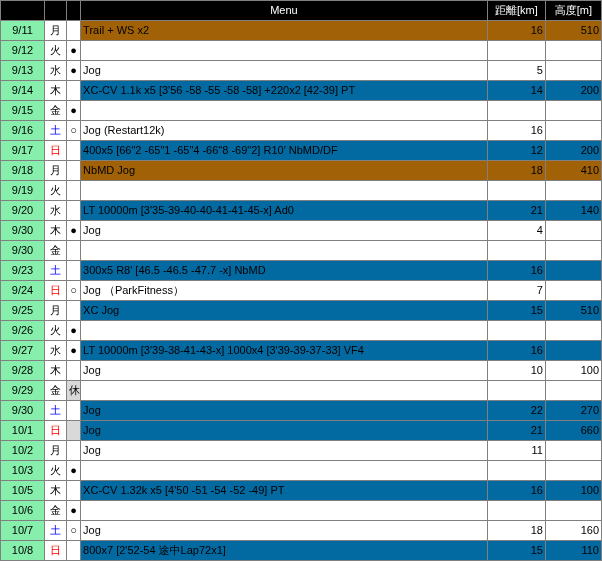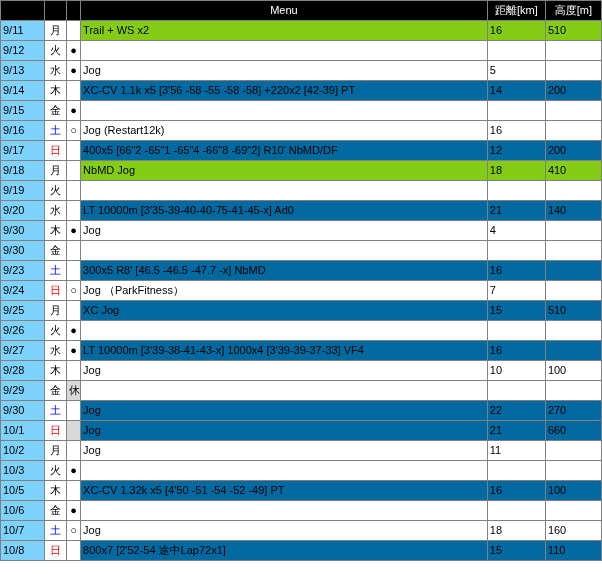--- a/index.html
+++ b/index.html
@@ -38,47 +38,47 @@
   col.c-menu   { width: 406px; }
   col.c-dist   { width: 58px; }
   col.c-elev   { width: 56px; }
 
   .hdr-black {
     background: #000000;
     color: #ffffff;
     text-align: center;
   }
   .date-cell {
-    background: #7dd3fc;
-    text-align: left;
+    background: #86efac;
+    text-align: center;
     padding-right: 3px;
   }
   .dow-cell {
     text-align: center;
     background: #ffffff;
   }
   .dow-sun { color: #ff0000; }
   .dow-sat { color: #0000ff; }
   .mark-cell {
     text-align: center;
     background: #ffffff;
     font-size: 10px;
   }
   .mark-gray { background: #d9d9d9; }
   .menu-cell {
     text-align: left;
     padding-left: 3px;
   }
   .num-cell {
-    text-align: left;
+    text-align: right;
     padding-right: 3px;
   }
   .bg-white { background: #ffffff; }
   .bg-green { background: #0369a1; }
-  .bg-cyan  { background: #84cc16; }
+  .bg-cyan  { background: #a16207; }
 </style>
 </head>
 <body>
 
 <div id="sheet">
   <table class="grid">
     <colgroup>
       <col class="c-date">
         <col class="c-dow">
         <col class="c-mark">
@@ -166,21 +166,21 @@
           <td class="dow-cell">火</td>
           <td class="mark-cell"></td>
           <td class="menu-cell bg-white"></td>
           <td class="num-cell bg-white"></td>
           <td class="num-cell bg-white"></td>
         </tr>
         <tr>
           <td class="date-cell">9/20</td>
           <td class="dow-cell">水</td>
           <td class="mark-cell"></td>
-          <td class="menu-cell bg-green">LT 10000m [3'35-39-40-40-75-41-45-x] Ad0</td>
+          <td class="menu-cell bg-green">LT 10000m [3'35-39-40-40-41-41-45-x] Ad0</td>
           <td class="num-cell bg-green">21</td>
           <td class="num-cell bg-green">140</td>
         </tr>
         <tr>
           <td class="date-cell">9/30</td>
           <td class="dow-cell">木</td>
           <td class="mark-cell">●</td>
           <td class="menu-cell bg-white">Jog</td>
           <td class="num-cell bg-white">4</td>
           <td class="num-cell bg-white"></td>

